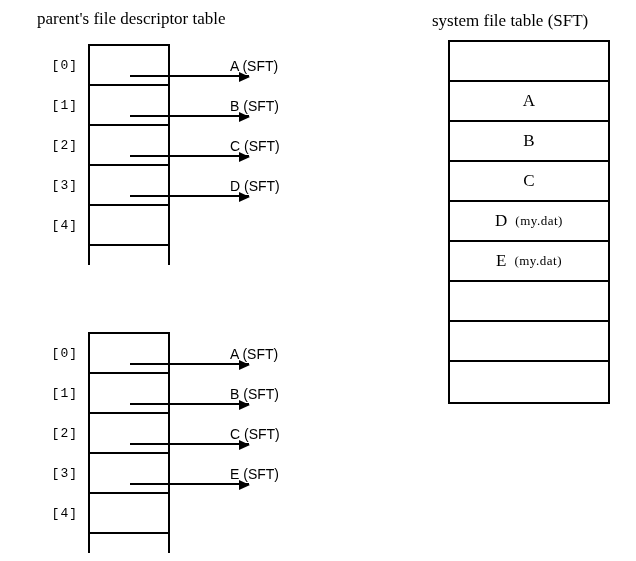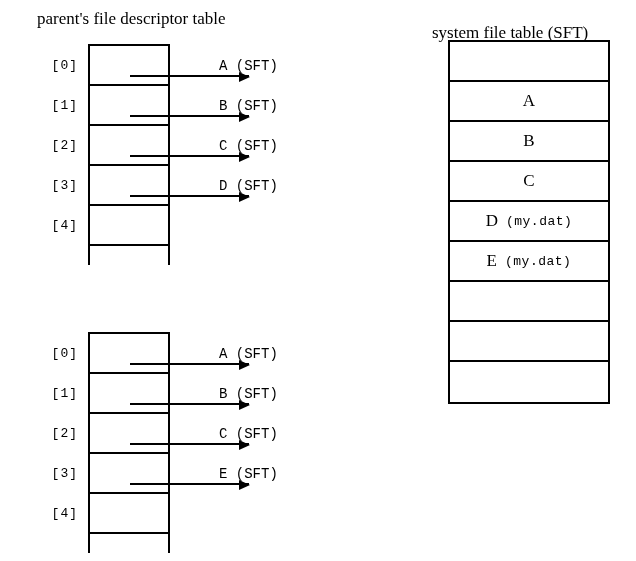--- a/index.html
+++ b/index.html
@@ -69,23 +69,23 @@
     right: -1px;
     top: -5px;
     width: 0;
     height: 0;
     border-top: 5px solid transparent;
     border-bottom: 5px solid transparent;
     border-left: 11px solid #000;
   }
   .ptr-label {
     position: absolute;
-    left: 89px;
+    left: 100px;
     top: -19px;
-    font-family: Liberation Mono, monospace;
+    font-family: Liberation Sans, sans-serif;
     font-size: 14px;
     white-space: nowrap;
     color: #000;
   }
   
   .sft-table {
     position: absolute;
     width: 162px;
     border: 2px solid #000;
     box-sizing: border-box;
@@ -96,21 +96,21 @@
     border-bottom: 2px solid #000;
     display: flex;
     align-items: center;
     justify-content: center;
     font-family: "Liberation Serif", serif;
     font-size: 17px;
     color: #000;
   }
   .sft-row:last-child { border-bottom: none; }
   .mono {
-    font-family: Liberation Mono, monospace;
+    font-family: Liberation Serif, serif;
     font-size: 13px;
     letter-spacing: 0.5px;
     margin-left: 8px;
   }
 </style>
 </head>
 <body>
 
 <div id="page">
 
@@ -180,21 +180,21 @@
           <span class="arrowhead"></span>
           <span class="ptr-label">E (SFT)</span>
         </div>
       </div>
       <div class="fd-row">
         <span class="fd-index">[4]</span>
       </div>
       <div class="fd-row tail"></div>
     </div>
 
-  <div class="title" style="left:432px; top:24px;">system file table (SFT)</div>
+  <div class="title" style="left:432px; top:12px;">system file table (SFT)</div>
 
   <div class="sft-table" id="sft-table" style="left:448px; top:40px;">
       <div class="sft-row"></div>
       <div class="sft-row">
         <span>A</span>
       </div>
       <div class="sft-row">
         <span>B</span>
       </div>
       <div class="sft-row">

